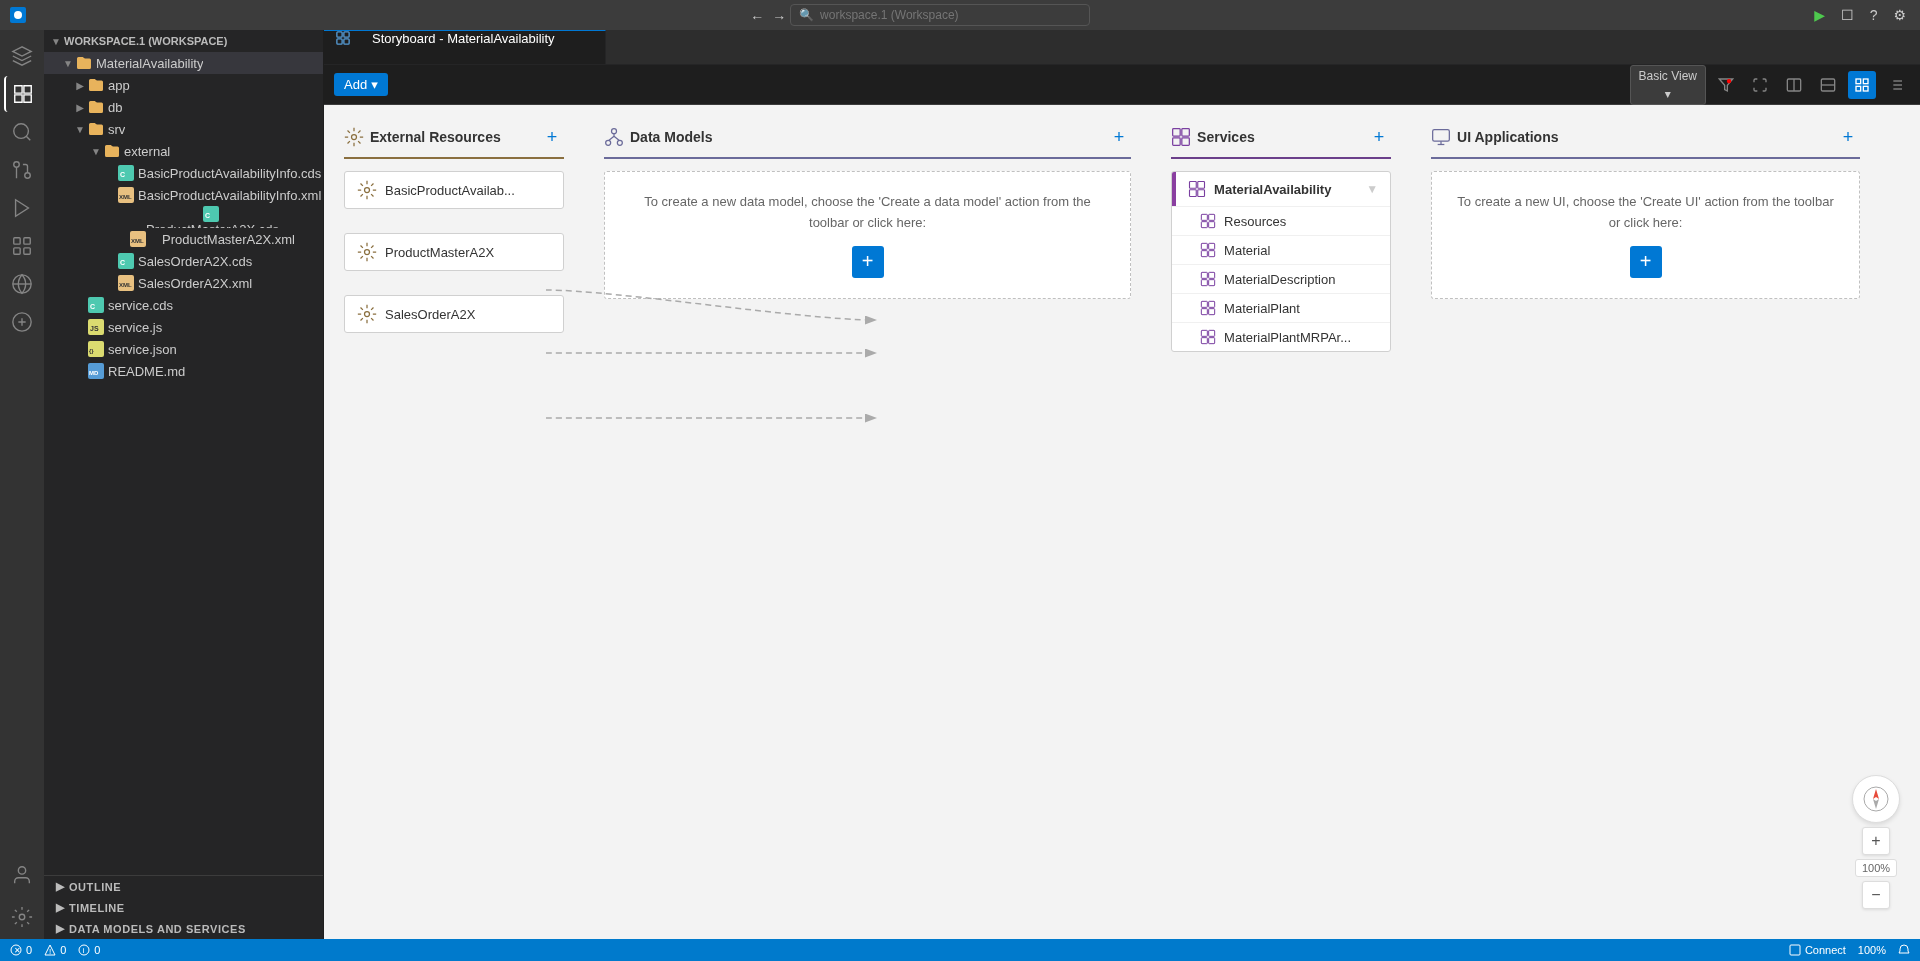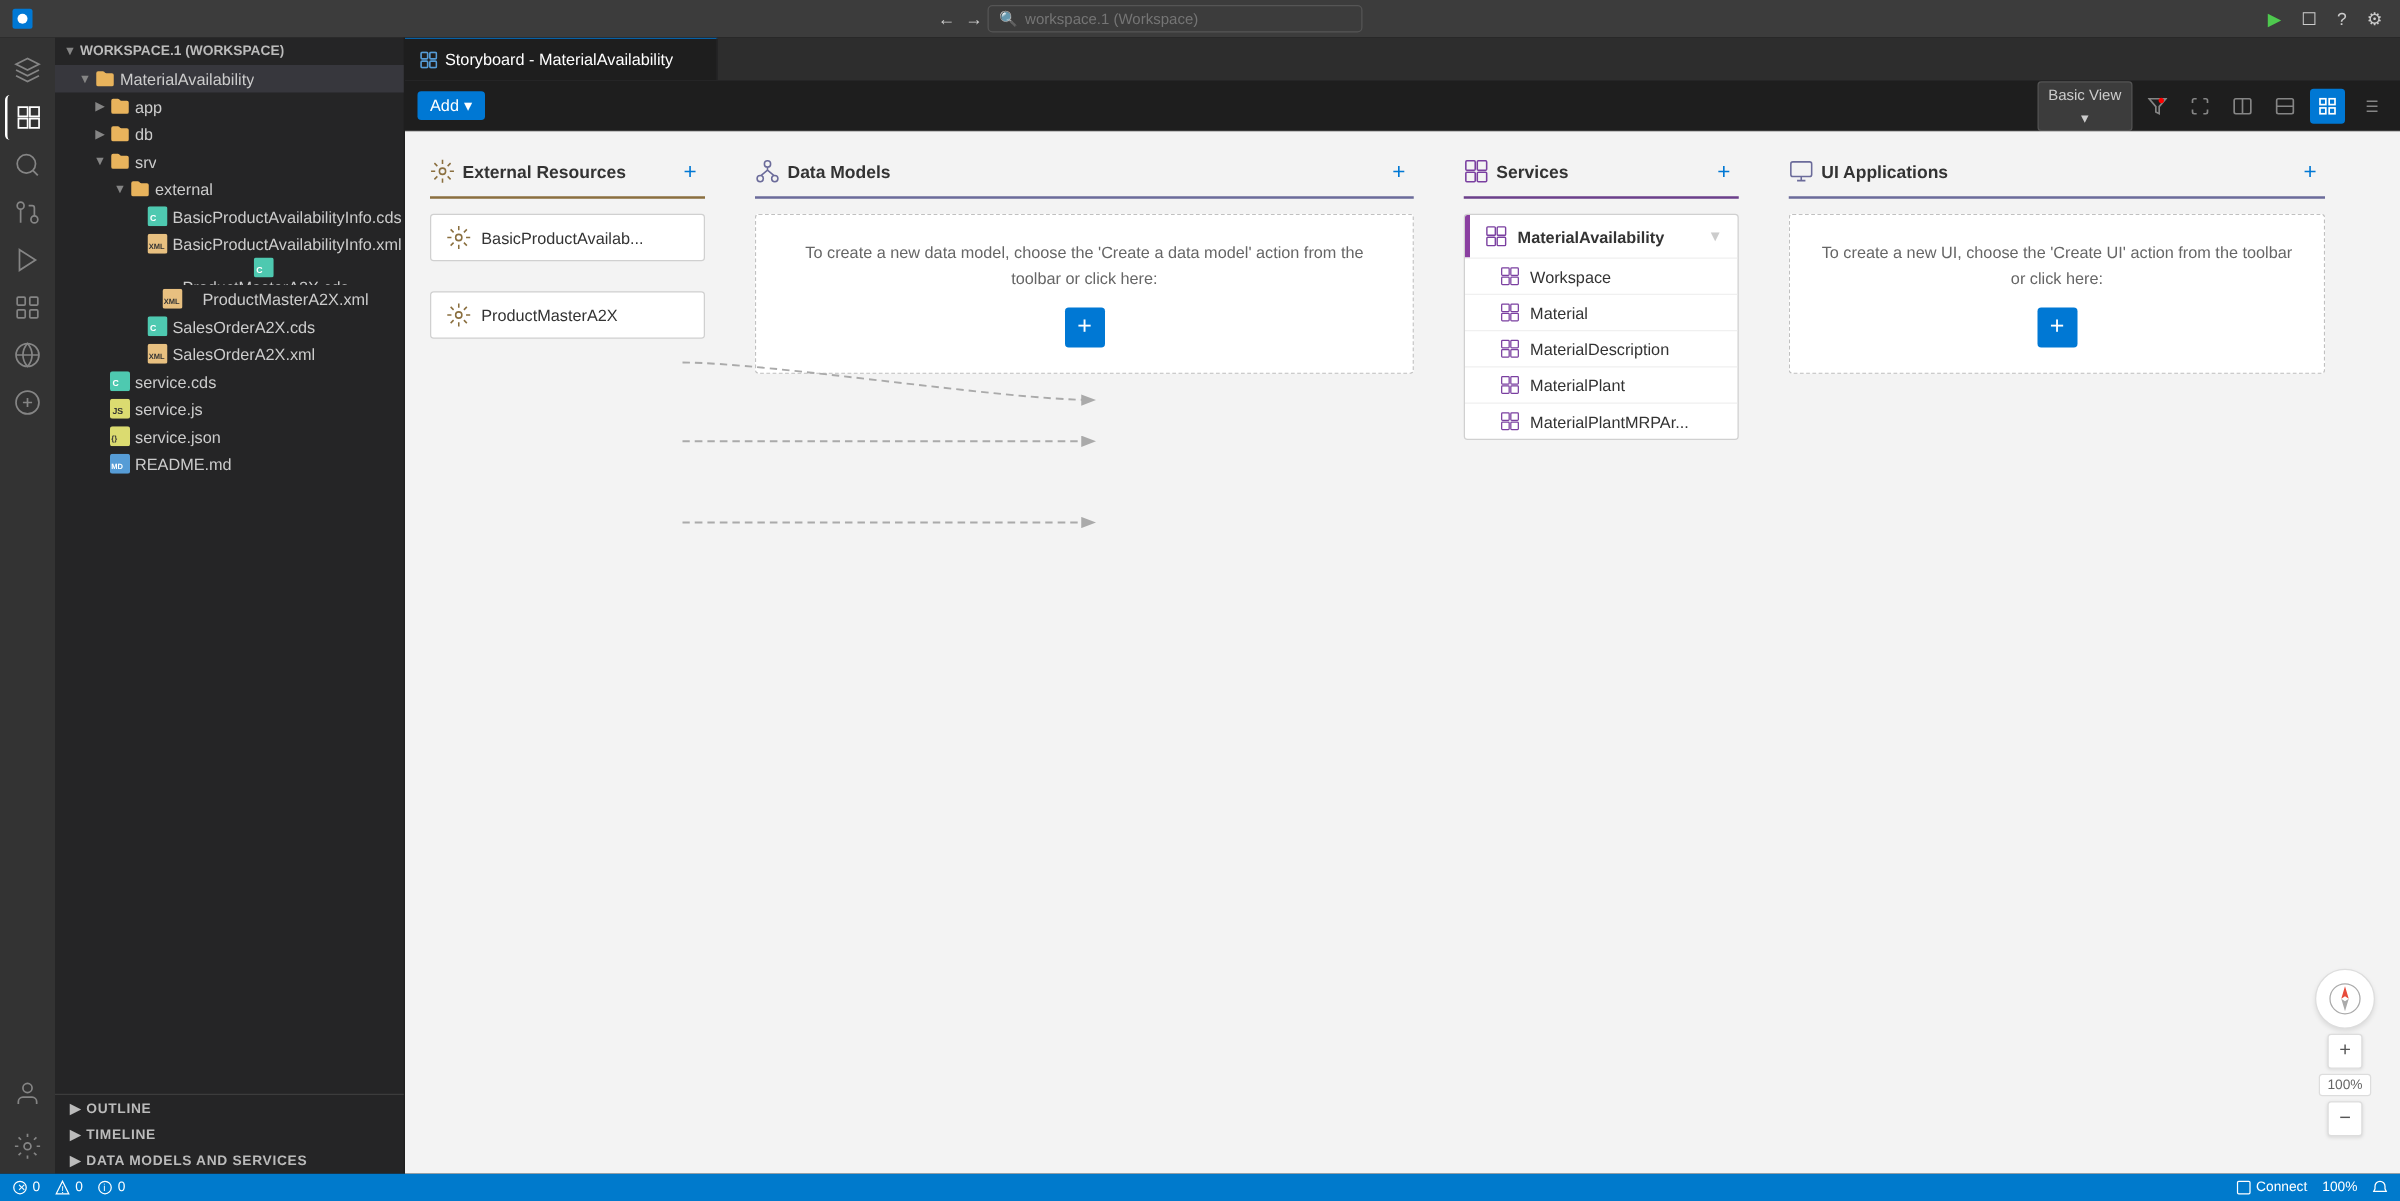--- a/index.html
+++ b/index.html
@@ -41,21 +41,21 @@
     .json-icon { color: #dbdb70; }
     .md-icon { color: #569cd6; }
     .sidebar-section { font-size: 11px; font-weight: 700; text-transform: uppercase; letter-spacing: 0.05em; color: #bbb; padding: 4px 12px; cursor: pointer; display: flex; align-items: center; gap: 4px; }
     .sidebar-bottom { border-top: 1px solid #3c3c3c; }
 
     
     .editor-area { flex: 1; display: flex; flex-direction: column; overflow: hidden; background: #1e1e1e; }
 
     
     .tab-bar { height: 35px; background: #2d2d2d; display: flex; align-items: stretch; flex-shrink: 0; border-bottom: 1px solid #252526; }
-    .tab { display: flex; align-items: center; padding: 0 12px; gap: 6px; cursor: pointer; font-size: 13px; color: #969696; border-right: 1px solid #252526; white-space: nowrap; min-width: 80px; }
+    .tab { display: flex; padding: 0 12px; gap: 22px; cursor: pointer; font-size: 13px; color: #969696; border-right: 1px solid #252526; white-space: nowrap; min-width: 80px; }
     .tab.active { background: #1e1e1e; color: #ffffff; border-top: 1px solid #0078d4; }
     .tab .close-btn { font-size: 14px; opacity: 0; width: 16px; height: 16px; display: flex; align-items: center; justify-content: center; border-radius: 3px; }
 
     
     .canvas-toolbar { height: 40px; background: #1e1e1e; display: flex; align-items: center; padding: 0 10px; gap: 6px; flex-shrink: 0; border-bottom: 1px solid #3c3c3c; }
     .add-btn { background: #0078d4; color: white; border: none; padding: 4px 10px; border-radius: 3px; cursor: pointer; font-size: 13px; display: flex; align-items: center; gap: 4px; }
     .toolbar-spacer { flex: 1; }
     .view-select { background: #3c3c3c; border: 1px solid #555; color: #ccc; padding: 3px 8px; border-radius: 3px; font-size: 12px; cursor: pointer; display: flex; align-items: center; gap: 4px; flex-direction: column; }
     .toolbar-icon-btn { background: none; border: none; color: #858585; cursor: pointer; width: 28px; height: 28px; display: flex; align-items: center; justify-content: center; border-radius: 3px; }
     .toolbar-icon-btn.active { color: white; background: #0078d4; }
@@ -432,20 +432,27 @@
           </div>
 
           <div class="resource-card">
             <svg width="20" height="20" viewBox="0 0 24 24" fill="none" stroke="#8a6f3f" stroke-width="1.5">
                 <circle cx="12" cy="12" r="3"></circle>
                 <path d="M12 1v4M12 19v4M4.22 4.22l2.83 2.83M16.95 16.95l2.83 2.83M1 12h4M19 12h4M4.22 19.78l2.83-2.83M16.95 7.05l2.83-2.83"></path>
               </svg>
             <span class="card-label">ProductMasterA2X</span>
           </div>
 
+          <div class="resource-card">
+            <svg width="20" height="20" viewBox="0 0 24 24" fill="none" stroke="#8a6f3f" stroke-width="1.5">
+                <circle cx="12" cy="12" r="3"></circle>
+                <path d="M12 1v4M12 19v4M4.22 4.22l2.83 2.83M16.95 16.95l2.83 2.83M1 12h4M19 12h4M4.22 19.78l2.83-2.83M16.95 7.05l2.83-2.83"></path>
+              </svg>
+            <span class="card-label">SalesOrderA2X</span>
+          </div>
         </div>
 
         <div class="sb-column" style="min-width:220px;">
           <div class="sb-header data-models">
             <svg width="20" height="20" viewBox="0 0 24 24" fill="none" stroke="#6b6b9a" stroke-width="1.5">
                 <circle cx="12" cy="5" r="3"></circle>
                 <circle cx="5" cy="19" r="3"></circle>
                 <circle cx="19" cy="19" r="3"></circle>
                 <path d="M12 8v3m0 0-6 5m6-5 6 5"></path>
               </svg>
@@ -482,21 +489,21 @@
               <span class="group-label">MaterialAvailability</span>
               <span>▼</span>
             </div>
             <div class="service-item">
               <svg width="16" height="16" viewBox="0 0 24 24" fill="none" stroke="#7a3fa0" stroke-width="1.5">
                   <rect x="2" y="2" width="9" height="9" rx="1"></rect>
                   <rect x="13" y="2" width="9" height="9" rx="1"></rect>
                   <rect x="2" y="13" width="9" height="9" rx="1"></rect>
                   <rect x="13" y="13" width="9" height="9" rx="1"></rect>
                 </svg>
-              <span class="item-label">Workspace</span>
+              <span class="item-label">Resources</span>
             </div>
             <div class="service-item">
               <svg width="16" height="16" viewBox="0 0 24 24" fill="none" stroke="#7a3fa0" stroke-width="1.5">
                   <rect x="2" y="2" width="9" height="9" rx="1"></rect>
                   <rect x="13" y="2" width="9" height="9" rx="1"></rect>
                   <rect x="2" y="13" width="9" height="9" rx="1"></rect>
                   <rect x="13" y="13" width="9" height="9" rx="1"></rect>
                 </svg>
               <span class="item-label">Material</span>
             </div>

